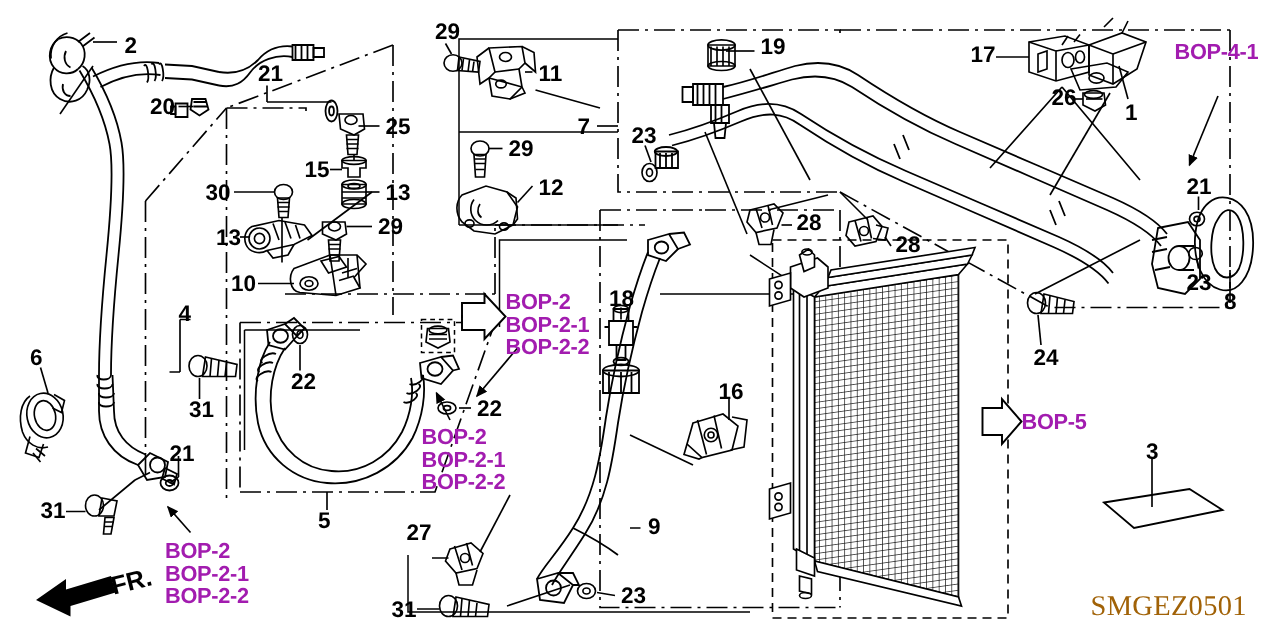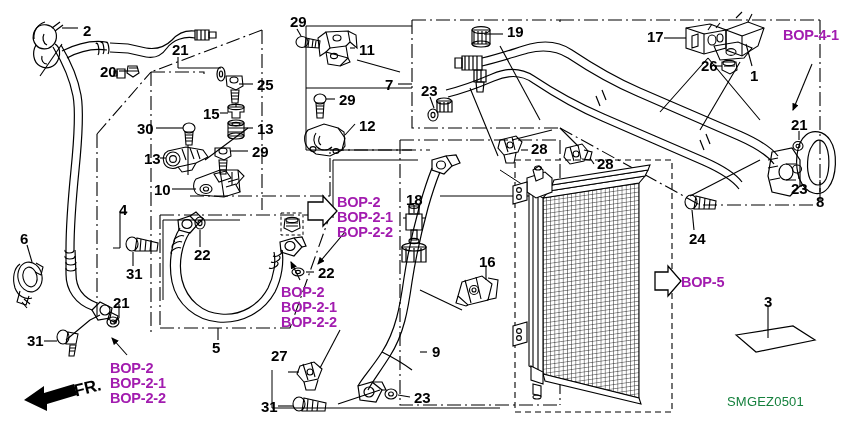--- a/index.html
+++ b/index.html
@@ -1,21 +1,21 @@
 <!DOCTYPE html>
 <html><head>
 <meta charset="utf-8">
 <style>
   html,body{margin:0;padding:0;background:#fff;}
   body{width:850px;height:425px;overflow:hidden;font-family:"Liberation Sans",sans-serif;}
   #stage{position:relative;width:850px;height:425px;background:#fff;}
   #stage svg{position:absolute;left:0;top:0;}
   .lbl{position:absolute;font-family:"Liberation Sans",sans-serif;font-size:15px;font-weight:700;color:#000;line-height:1;white-space:nowrap;}
   .bop{position:absolute;font-family:"Liberation Sans",sans-serif;font-weight:800;font-size:14.5px;color:#a21caf;line-height:15.5px;white-space:nowrap;letter-spacing:-0.2px;}
-  .code{position:absolute;font-family:Liberation Sans, sans-serif;font-size:13px;font-weight:400;color:#15803d;letter-spacing:0.2px;}
+  .code{position:absolute;font-family:Liberation Serif, serif;font-size:19px;font-weight:400;color:#a16207;letter-spacing:0.2px;}
   .frtxt{position:absolute;font-family:"Liberation Sans",sans-serif;font-weight:800;font-size:17px;color:#000;transform:rotate(-14deg);transform-origin:left top;}
 </style>
 </head>
 <body>
 
 <div id="stage">
 
 <svg width="850" height="425" viewBox="0 0 850 425">
   <defs>
     <pattern id="meshpat" width="4.2" height="4.2" patternUnits="userSpaceOnUse" patternTransform="skewY(-8)">

